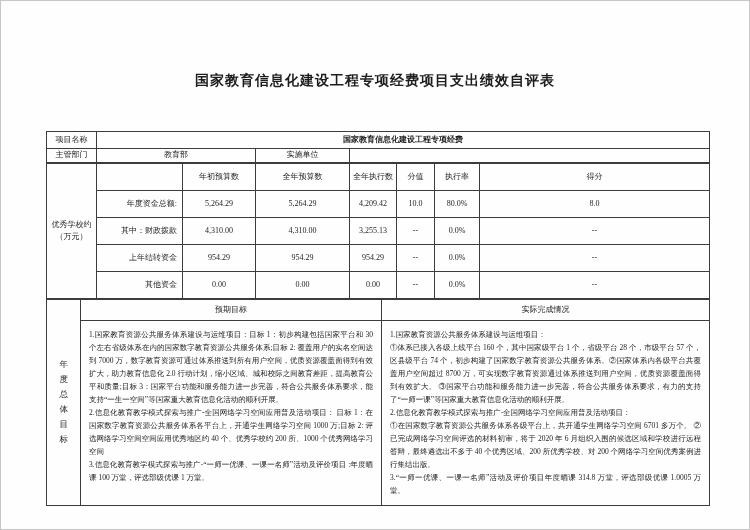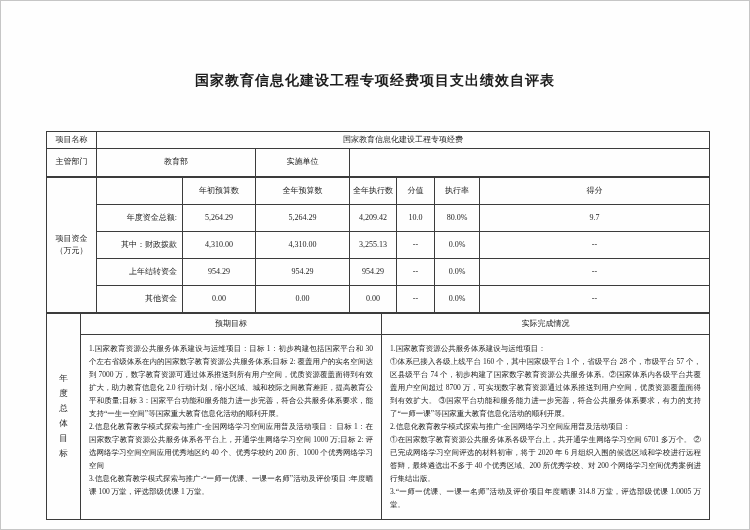--- a/index.html
+++ b/index.html
@@ -19,34 +19,34 @@
     text-align:center; font-size:10.5px;
   }
   .tables { position:absolute; left:45px; top:130px; width:663px; }
   table { border-collapse:collapse; width:663px; table-layout:fixed; }
   td, th {
     border:1px solid #3c3c3c; font-size:8px; font-weight:normal;
     text-align:center; vertical-align:middle; padding:0 1px;
     overflow:hidden; line-height:12px;
   }
   tr.r1 { height:17px; }
-  tr.r2 { height:28px; }
+  tr.r2 { height:14px; }
   tr.r2 > * { border-bottom:2px solid #3c3c3c; }
   tr.r3 { height:28px; }
   tr.fund { height:27px; }
-  .bold { font-weight:normal; }
+  .bold { font-weight:bold; }
   .lbl { text-align:right; padding-right:5px; }
   .goals { margin-top:-1px; }
   tr.ghead { height:21px; }
   tr.ghead > * { border-top:2px solid #3c3c3c; }
   tr.gbody td { height:173px; vertical-align:top; }
   .vcell { padding:0; }
   .vtext {
     width:9px; margin:14px auto; word-break:break-all;
-    font-size:8.5px; line-height:15px; text-align:center;
+    font-size:8.5px; line-height:15px; text-align:right;
   }
   .goaltext {
     text-align:justify; padding:7px 8px 4px 8px;
     font-size:7.5px; line-height:13px;
   }
   .goaltext p { margin:0; }
   .pageno {
     position:absolute; bottom:56px; left:0; width:100%;
     text-align:center; font-size:8.5px; color:#3a3a50;
   }
@@ -76,37 +76,37 @@
         <td>项目名称</td>
         <td colspan="7" class="bold">国家教育信息化建设工程专项经费</td>
       </tr>
       <tr class="r2">
         <td>主管部门</td>
         <td colspan="2">教育部</td>
         <td>实施单位</td>
         <td colspan="4"></td>
       </tr>
       <tr class="r3">
-        <td rowspan="5">项目资金（万元）</td>
+        <td rowspan="5">优秀学校约（万元）</td>
         <td></td>
         <td>年初预算数</td>
         <td>全年预算数</td>
         <td>全年执行数</td>
         <td>分值</td>
         <td>执行率</td>
         <td>得分</td>
       </tr>
       <tr class="fund">
         <td class="lbl">年度资金总额:</td>
         <td>5,264.29</td>
         <td>5,264.29</td>
         <td>4,209.42</td>
         <td>10.0</td>
         <td>80.0%</td>
-        <td>9.7</td>
+        <td>8.0</td>
       </tr>
       <tr class="fund">
         <td class="lbl">其中：财政拨款</td>
         <td>4,310.00</td>
         <td>4,310.00</td>
         <td>3,255.13</td>
         <td>--</td>
         <td>0.0%</td>
         <td>--</td>
       </tr>

